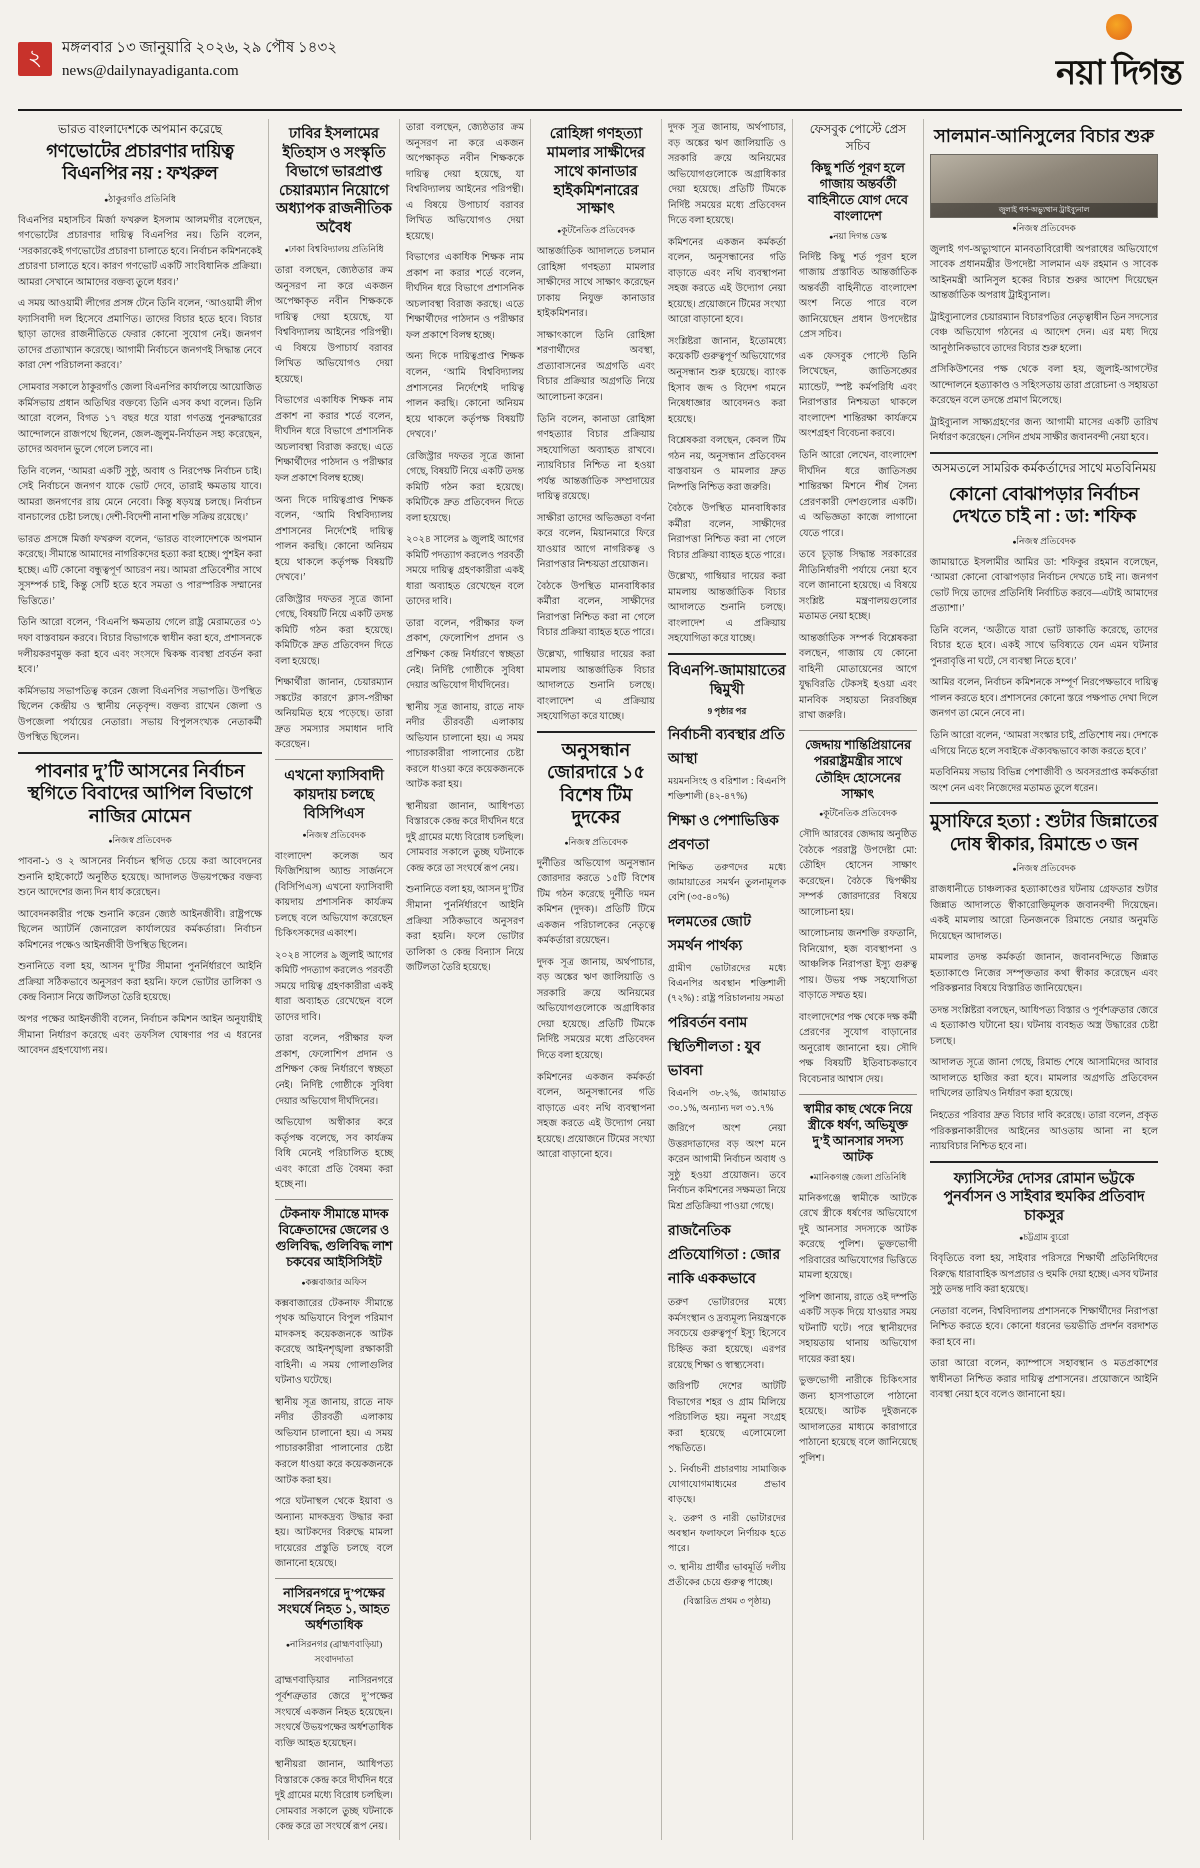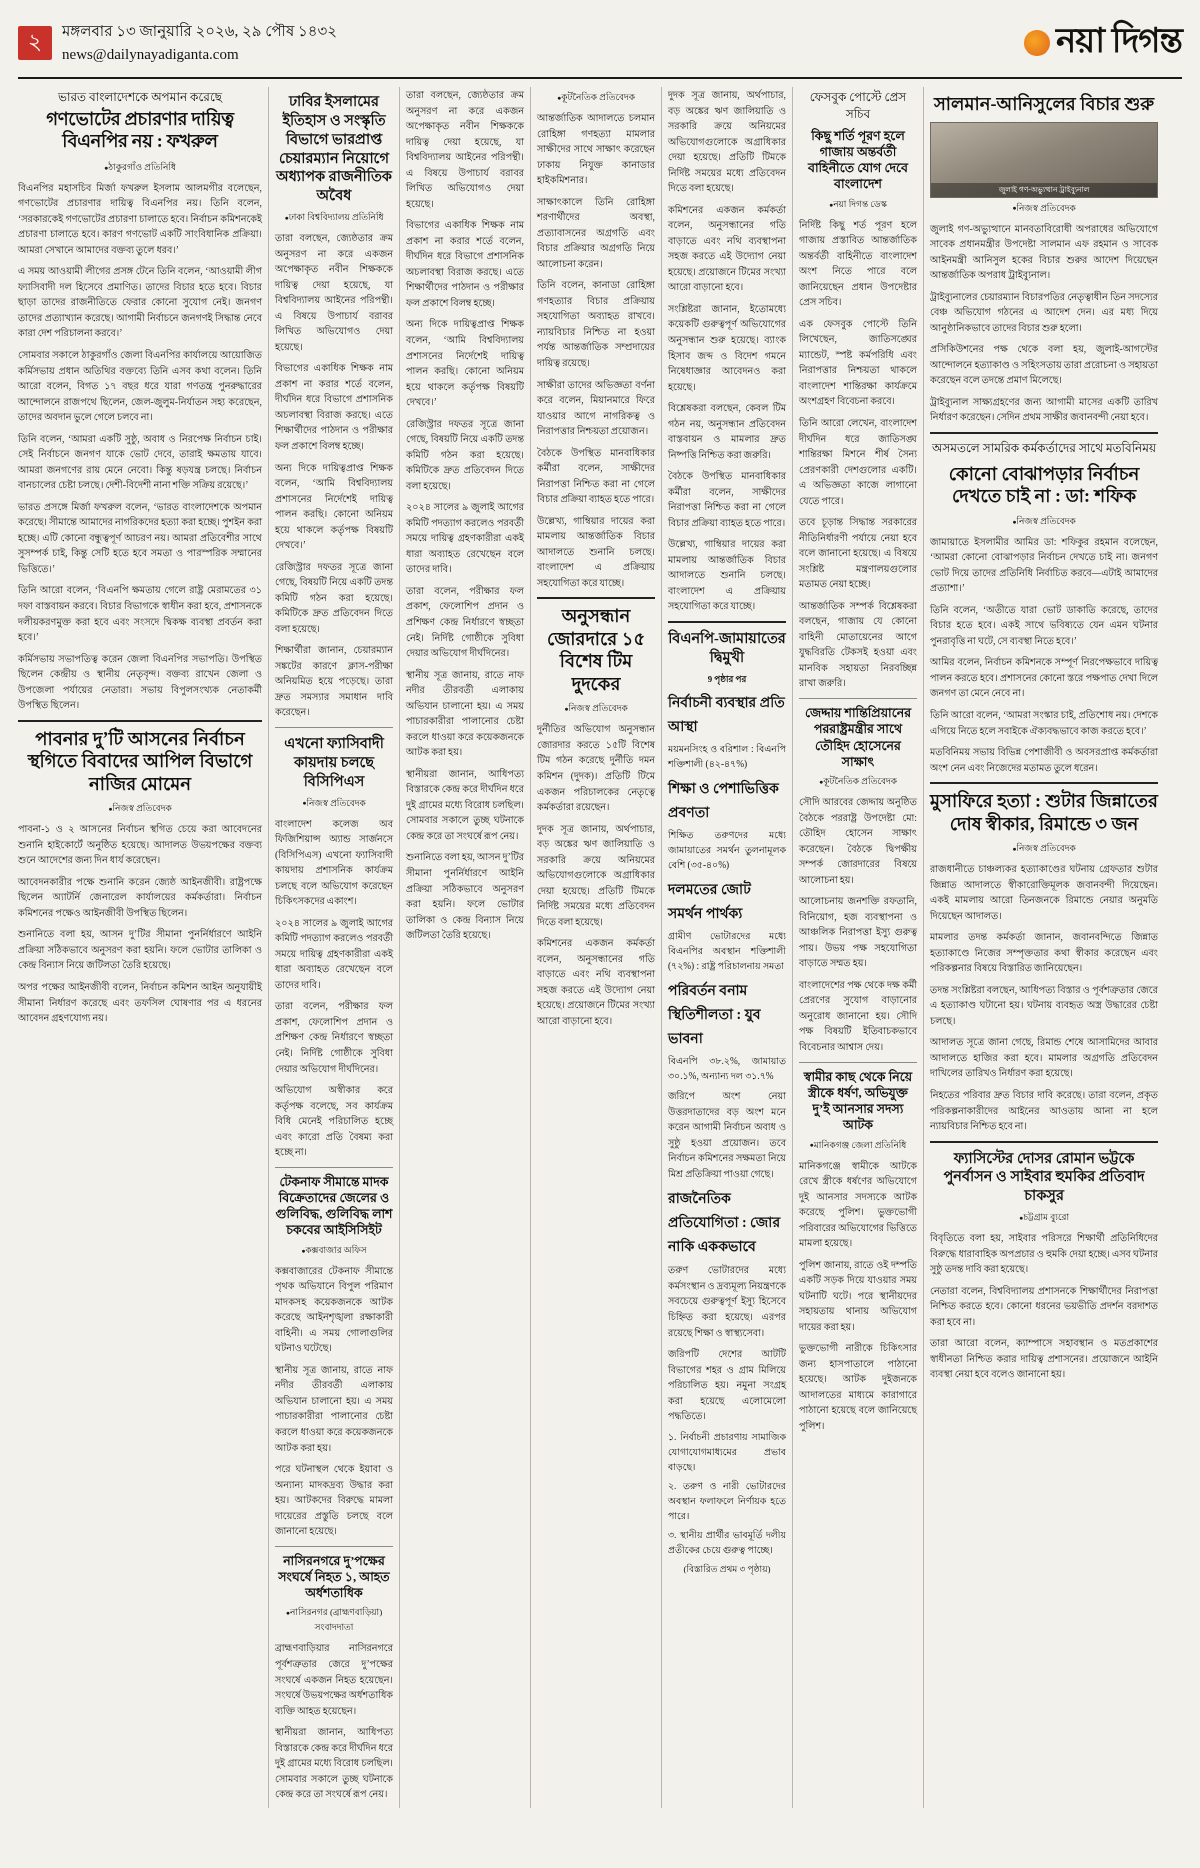--- a/index.html
+++ b/index.html
@@ -38,20 +38,21 @@
   }
   .dateline { font-size: 15px; line-height: 1.5; flex: 1 1 auto; }
   .brand {
     font-size: 34px;
     font-weight: bold;
     letter-spacing: -1px;
     color: #14130f;
     display: flex;
     align-items: center;
     gap: 6px;
+    flex-direction: column;
   }
   .brand .sun {
     width: 26px; height: 26px; border-radius: 50%;
     background: radial-gradient(circle at 40% 40%, #f6a623, #e2651b);
     display: inline-block;
   }
 
   
   .cols {
     display: grid;
@@ -131,21 +132,21 @@
   .listline {
     font-size: 9.4px;
     line-height: 1.6;
     text-align: justify;
     margin: 0 0 4px;
   }
 
   
   .photo {
     width: 100%;
-    height: 76px;
+    height: 64px;
     background: linear-gradient(160deg,#b9b2a4 0%, #8e8679 45%, #6e675c 100%);
     border: 1px solid #6d6a63;
     margin: 4px 0 3px;
     position: relative;
     overflow: hidden;
   }
   .photo .cap {
     position: absolute;
     left: 0; right: 0; bottom: 0;
     font-size: 7.5px;
@@ -262,20 +263,21 @@
       <p class="body">তারা বলেন, পরীক্ষার ফল প্রকাশ, ফেলোশিপ প্রদান ও প্রশিক্ষণ কেন্দ্র নির্ধারণে স্বচ্ছতা নেই। নির্দিষ্ট গোষ্ঠীকে সুবিধা দেয়ার অভিযোগ দীর্ঘদিনের।</p>
       <p class="body">স্থানীয় সূত্র জানায়, রাতে নাফ নদীর তীরবর্তী এলাকায় অভিযান চালানো হয়। এ সময় পাচারকারীরা পালানোর চেষ্টা করলে ধাওয়া করে কয়েকজনকে আটক করা হয়।</p>
       <p class="body">স্থানীয়রা জানান, আধিপত্য বিস্তারকে কেন্দ্র করে দীর্ঘদিন ধরে দুই গ্রামের মধ্যে বিরোধ চলছিল। সোমবার সকালে তুচ্ছ ঘটনাকে কেন্দ্র করে তা সংঘর্ষে রূপ নেয়।</p>
       <p class="body">শুনানিতে বলা হয়, আসন দু’টির সীমানা পুনর্নির্ধারণে আইনি প্রক্রিয়া সঠিকভাবে অনুসরণ করা হয়নি। ফলে ভোটার তালিকা ও কেন্দ্র বিন্যাস নিয়ে জটিলতা তৈরি হয়েছে।</p>
     </div>
 
     <div class="vr"></div>
 
     <div class="col">
       <div>
+        <h3 class="hl">রোহিঙ্গা গণহত্যা মামলার সাক্ষীদের সাথে কানাডার হাইকমিশনারের সাক্ষাৎ</h3>
         <div class="byline">কূটনৈতিক প্রতিবেদক</div>
         <p class="body">আন্তর্জাতিক আদালতে চলমান রোহিঙ্গা গণহত্যা মামলার সাক্ষীদের সাথে সাক্ষাৎ করেছেন ঢাকায় নিযুক্ত কানাডার হাইকমিশনার।</p>
         <p class="body">সাক্ষাৎকালে তিনি রোহিঙ্গা শরণার্থীদের অবস্থা, প্রত্যাবাসনের অগ্রগতি এবং বিচার প্রক্রিয়ার অগ্রগতি নিয়ে আলোচনা করেন।</p>
         <p class="body">তিনি বলেন, কানাডা রোহিঙ্গা গণহত্যার বিচার প্রক্রিয়ায় সহযোগিতা অব্যাহত রাখবে। ন্যায়বিচার নিশ্চিত না হওয়া পর্যন্ত আন্তর্জাতিক সম্প্রদায়ের দায়িত্ব রয়েছে।</p>
         <p class="body">সাক্ষীরা তাদের অভিজ্ঞতা বর্ণনা করে বলেন, মিয়ানমারে ফিরে যাওয়ার আগে নাগরিকত্ব ও নিরাপত্তার নিশ্চয়তা প্রয়োজন।</p>
         <p class="body">বৈঠকে উপস্থিত মানবাধিকার কর্মীরা বলেন, সাক্ষীদের নিরাপত্তা নিশ্চিত করা না গেলে বিচার প্রক্রিয়া ব্যাহত হতে পারে।</p>
         <p class="body">উল্লেখ্য, গাম্বিয়ার দায়ের করা মামলায় আন্তর্জাতিক বিচার আদালতে শুনানি চলছে। বাংলাদেশ এ প্রক্রিয়ায় সহযোগিতা করে যাচ্ছে।</p>
       </div>
 
       <div class="rule thick"></div>

